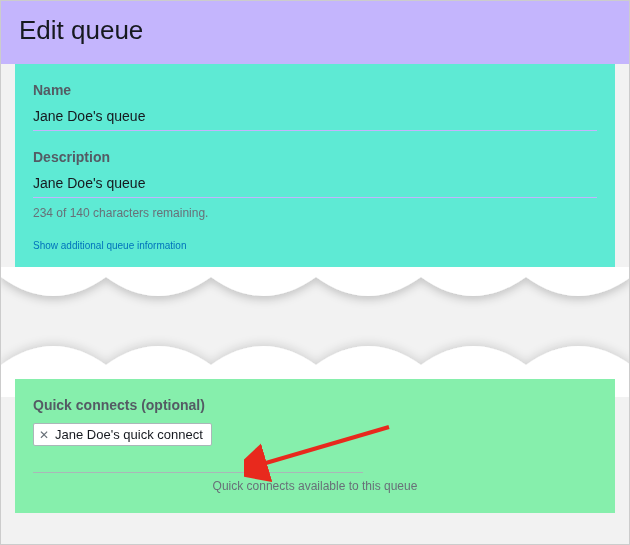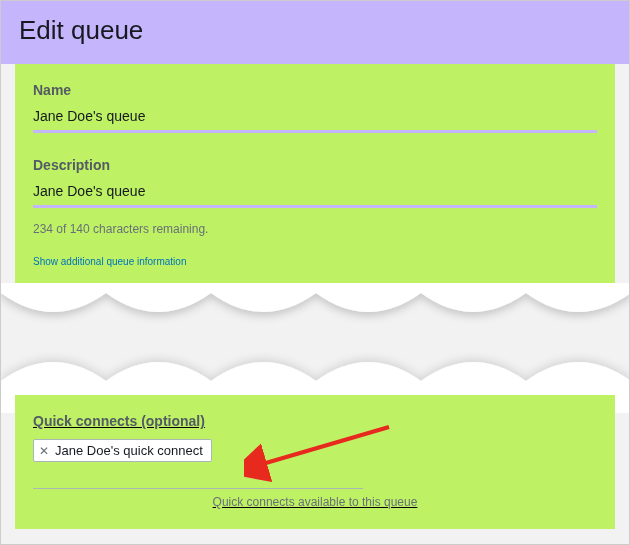--- a/index.html
+++ b/index.html
@@ -13,37 +13,37 @@
       border: 1px solid #ccc;
     }
     .page-title {
       font-size: 26px;
       font-weight: 300;
       color: #16191f;
       padding: 14px 18px 18px;
       background: #c4b5fd;
     }
     .card {
-      background: #bef264;
+      background: #5eead4;
       margin: 0 14px;
       padding: 18px 18px 16px;
       position: relative;
     }
     .field-label {
       font-size: 14px;
       font-weight: 700;
       color: #545b64;
       margin-bottom: 6px;
     }
     .field-value {
       font-size: 14px;
       color: #16191f;
       padding: 4px 0 6px;
-      border-bottom: 3px solid #c4b5fd;
-      margin-bottom: 24px;
+      border-bottom: 1px solid #c4b5fd;
+      margin-bottom: 18px;
     }
     .helper-text {
       font-size: 12px;
       color: #687078;
       margin-top: -10px;
       margin-bottom: 14px;
     }
     .link {
       color: #0073bb;
       font-size: 10px;
@@ -58,25 +58,24 @@
       overflow: visible;
     }
     .wavy-top, .wavy-bottom {
       position: absolute;
       left: 0;
       width: 630px;
     }
     .wavy-top { top: -2px; }
     .wavy-bottom { top: 58px; }
     .card2 {
-      background: #bef264;
+      background: #86efac;
       margin: 0 14px;
       padding: 18px 18px 20px;
       position: relative;
-      text-decoration: underline;
     }
     .section-label {
       font-size: 14px;
       font-weight: 700;
       color: #545b64;
       margin-bottom: 10px;
     }
     .chip {
       display: inline-flex;
       align-items: center;

